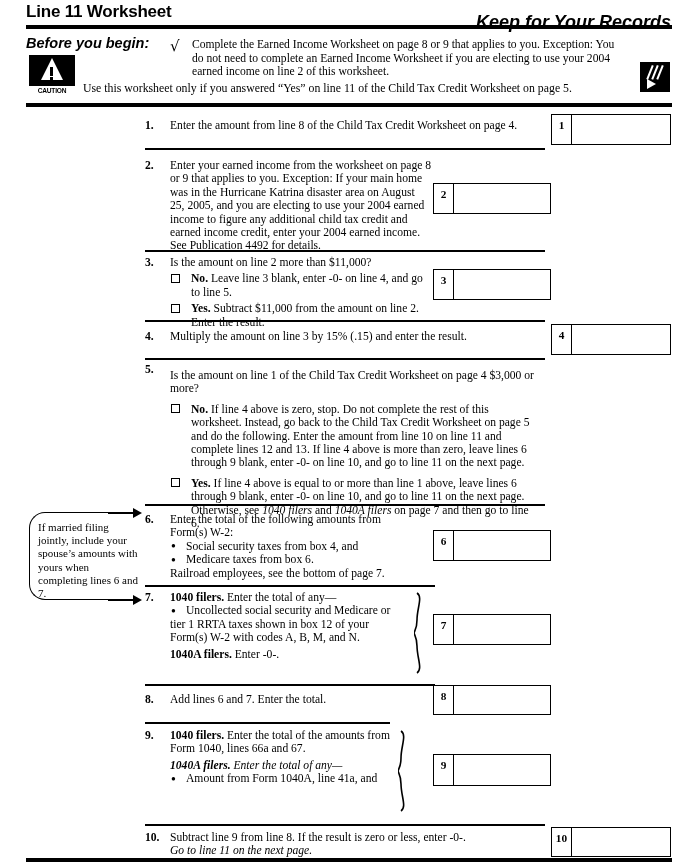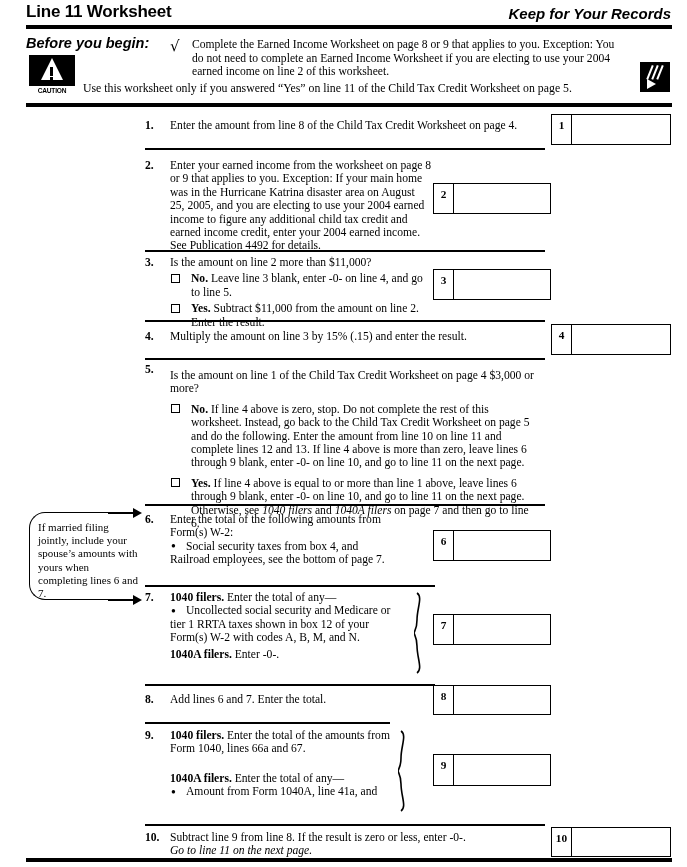--- a/index.html
+++ b/index.html
@@ -24,25 +24,25 @@
   .hdr-title {
     position: absolute;
     left: 26px; top: 2px;
     font-family: "Liberation Sans", sans-serif;
     font-weight: bold;
     font-size: 17px;
     letter-spacing: -0.2px;
   }
   .hdr-keep {
     position: absolute;
-    right: 16px; top: 5px;
+    right: 16px; top: 12px;
     font-family: "Liberation Sans", sans-serif;
     font-weight: bold;
     font-style: italic;
-    font-size: 15px;
+    font-size: 18px;
   }
   .rule-thick-top {
     position: absolute;
     left: 26px; top: 25px;
     width: 646px; height: 4px;
     background: #000;
   }
 
   
   .byb {
@@ -379,20 +379,21 @@
 <div class="arrow-line" style="left:108px; top:512px; width:27px;"></div>
 <div class="arrow-head" style="left:133px; top:508px;"></div>
 <div class="arrow-line" style="left:108px; top:599px; width:27px;"></div>
 <div class="arrow-head" style="left:133px; top:595px;"></div>
 
 <div class="item" style="top:513px;">
   <span class="item-num">6.</span>
   <div class="item-body" style="width:250px;">
     <div>Enter the total of the following amounts from Form(s) W-2:</div>
     <div class="blt">Social security taxes from box 4, and</div>
+    <div class="blt">Medicare taxes from box 6.</div>
     <div>Railroad employees, see the bottom of page 7.</div>
   </div>
 </div>
 <div class="ansbox" style="left:433px; top:530px; width:118px; height:31px;">
   <div class="lbl">6</div>
   <div class="fill"></div>
 </div>
 <div class="divider" style="left:145px; top:585px; width:290px;"></div>
 
 <div class="item" style="top:591px;">
@@ -422,21 +423,21 @@
 <div class="ansbox" style="left:433px; top:685px; width:118px; height:30px;">
   <div class="lbl">8</div>
   <div class="fill"></div>
 </div>
 <div class="divider" style="left:145px; top:722px; width:245px;"></div>
 
 <div class="item" style="top:729px;">
   <span class="item-num">9.</span>
   <div class="item-body" style="width:225px;">
     <div><b>1040 filers.</b><span> Enter the total of the amounts from Form 1040, lines 66a and 67.</span></div>
-    <div style="margin-top:16px;"><b>1040A filers.</b><span> Enter the total of any—</span></div>
+    <div style="margin-top:3px;font-style:italic;"><b>1040A filers.</b><span> Enter the total of any—</span></div>
     <div class="blt">Amount from Form 1040A, line 41a, and</div>
   </div>
 </div>
 <div class="brace" style="left:398px; top:730px;">
   <svg width="16" height="82" viewBox="0 0 16 82">
     <path d="M3 1 C9 5, 3 16, 3 28 C3 36, 1 38, 0 41 C1 44, 3 46, 3 54 C3 66, 9 77, 3 81" fill="none" stroke="#000" stroke-width="1.6"></path>
   </svg>
 </div>
 <div class="ansbox" style="left:433px; top:754px; width:118px; height:32px;">
   <div class="lbl">9</div>

